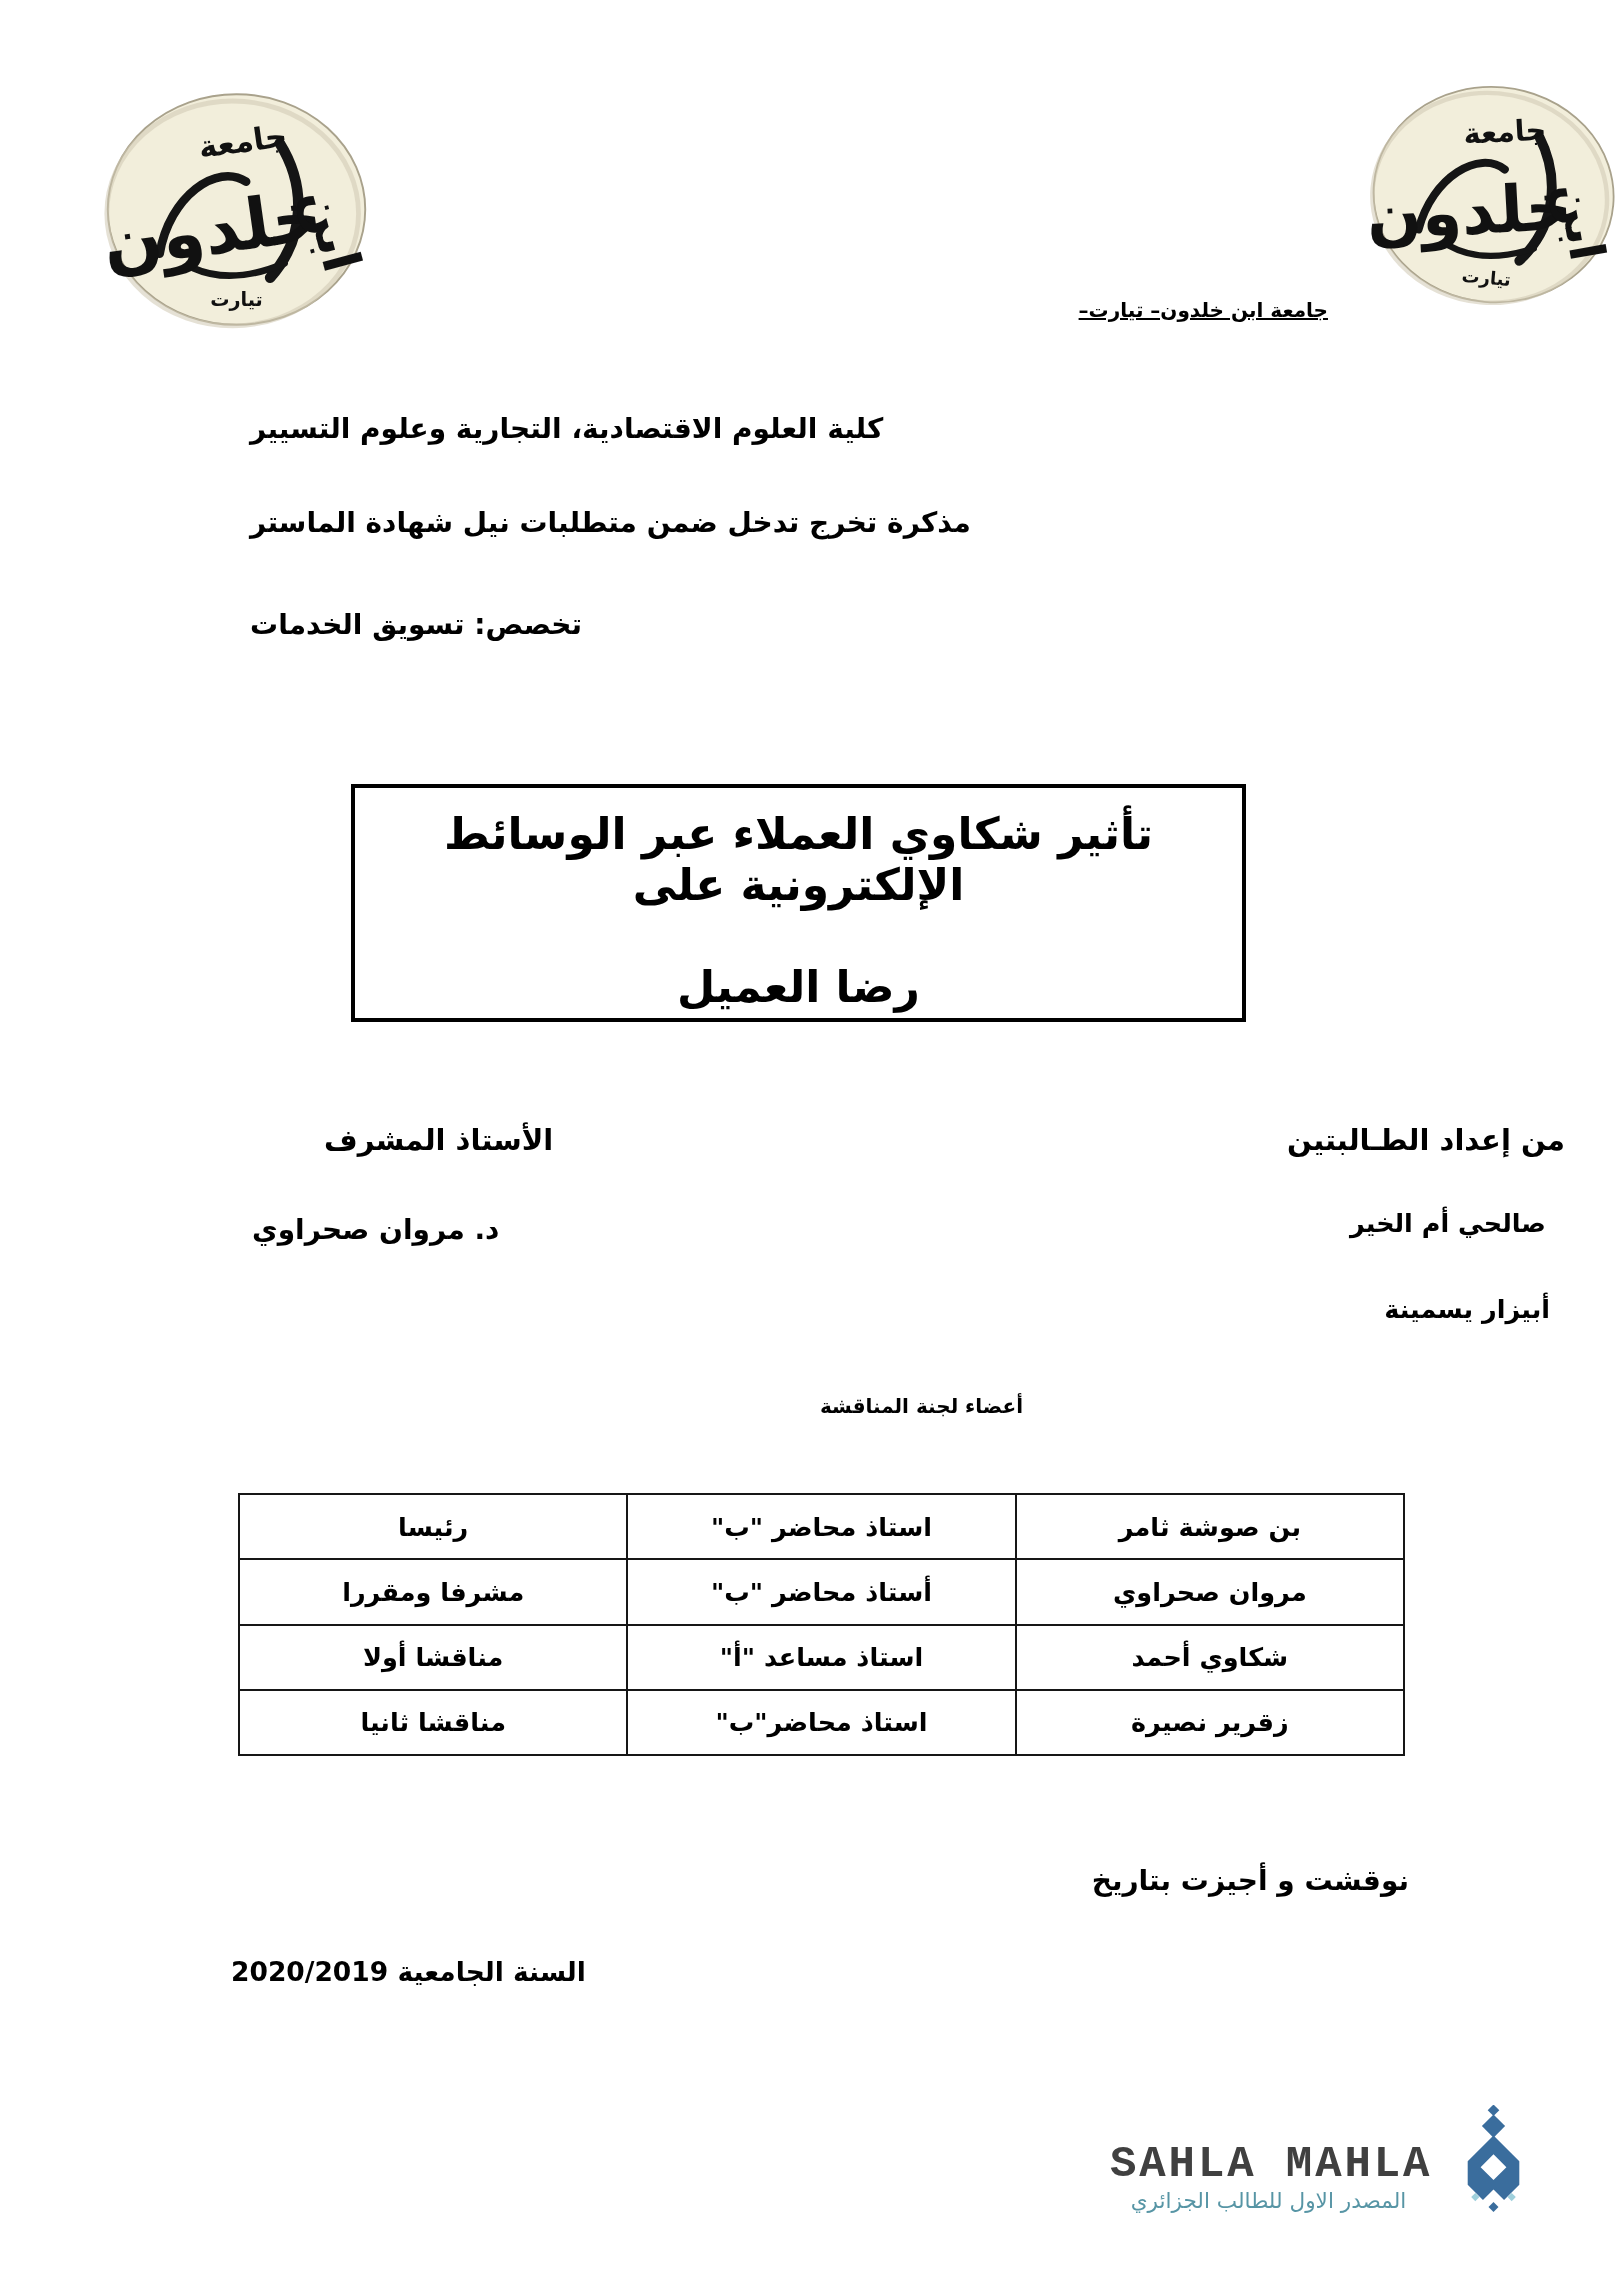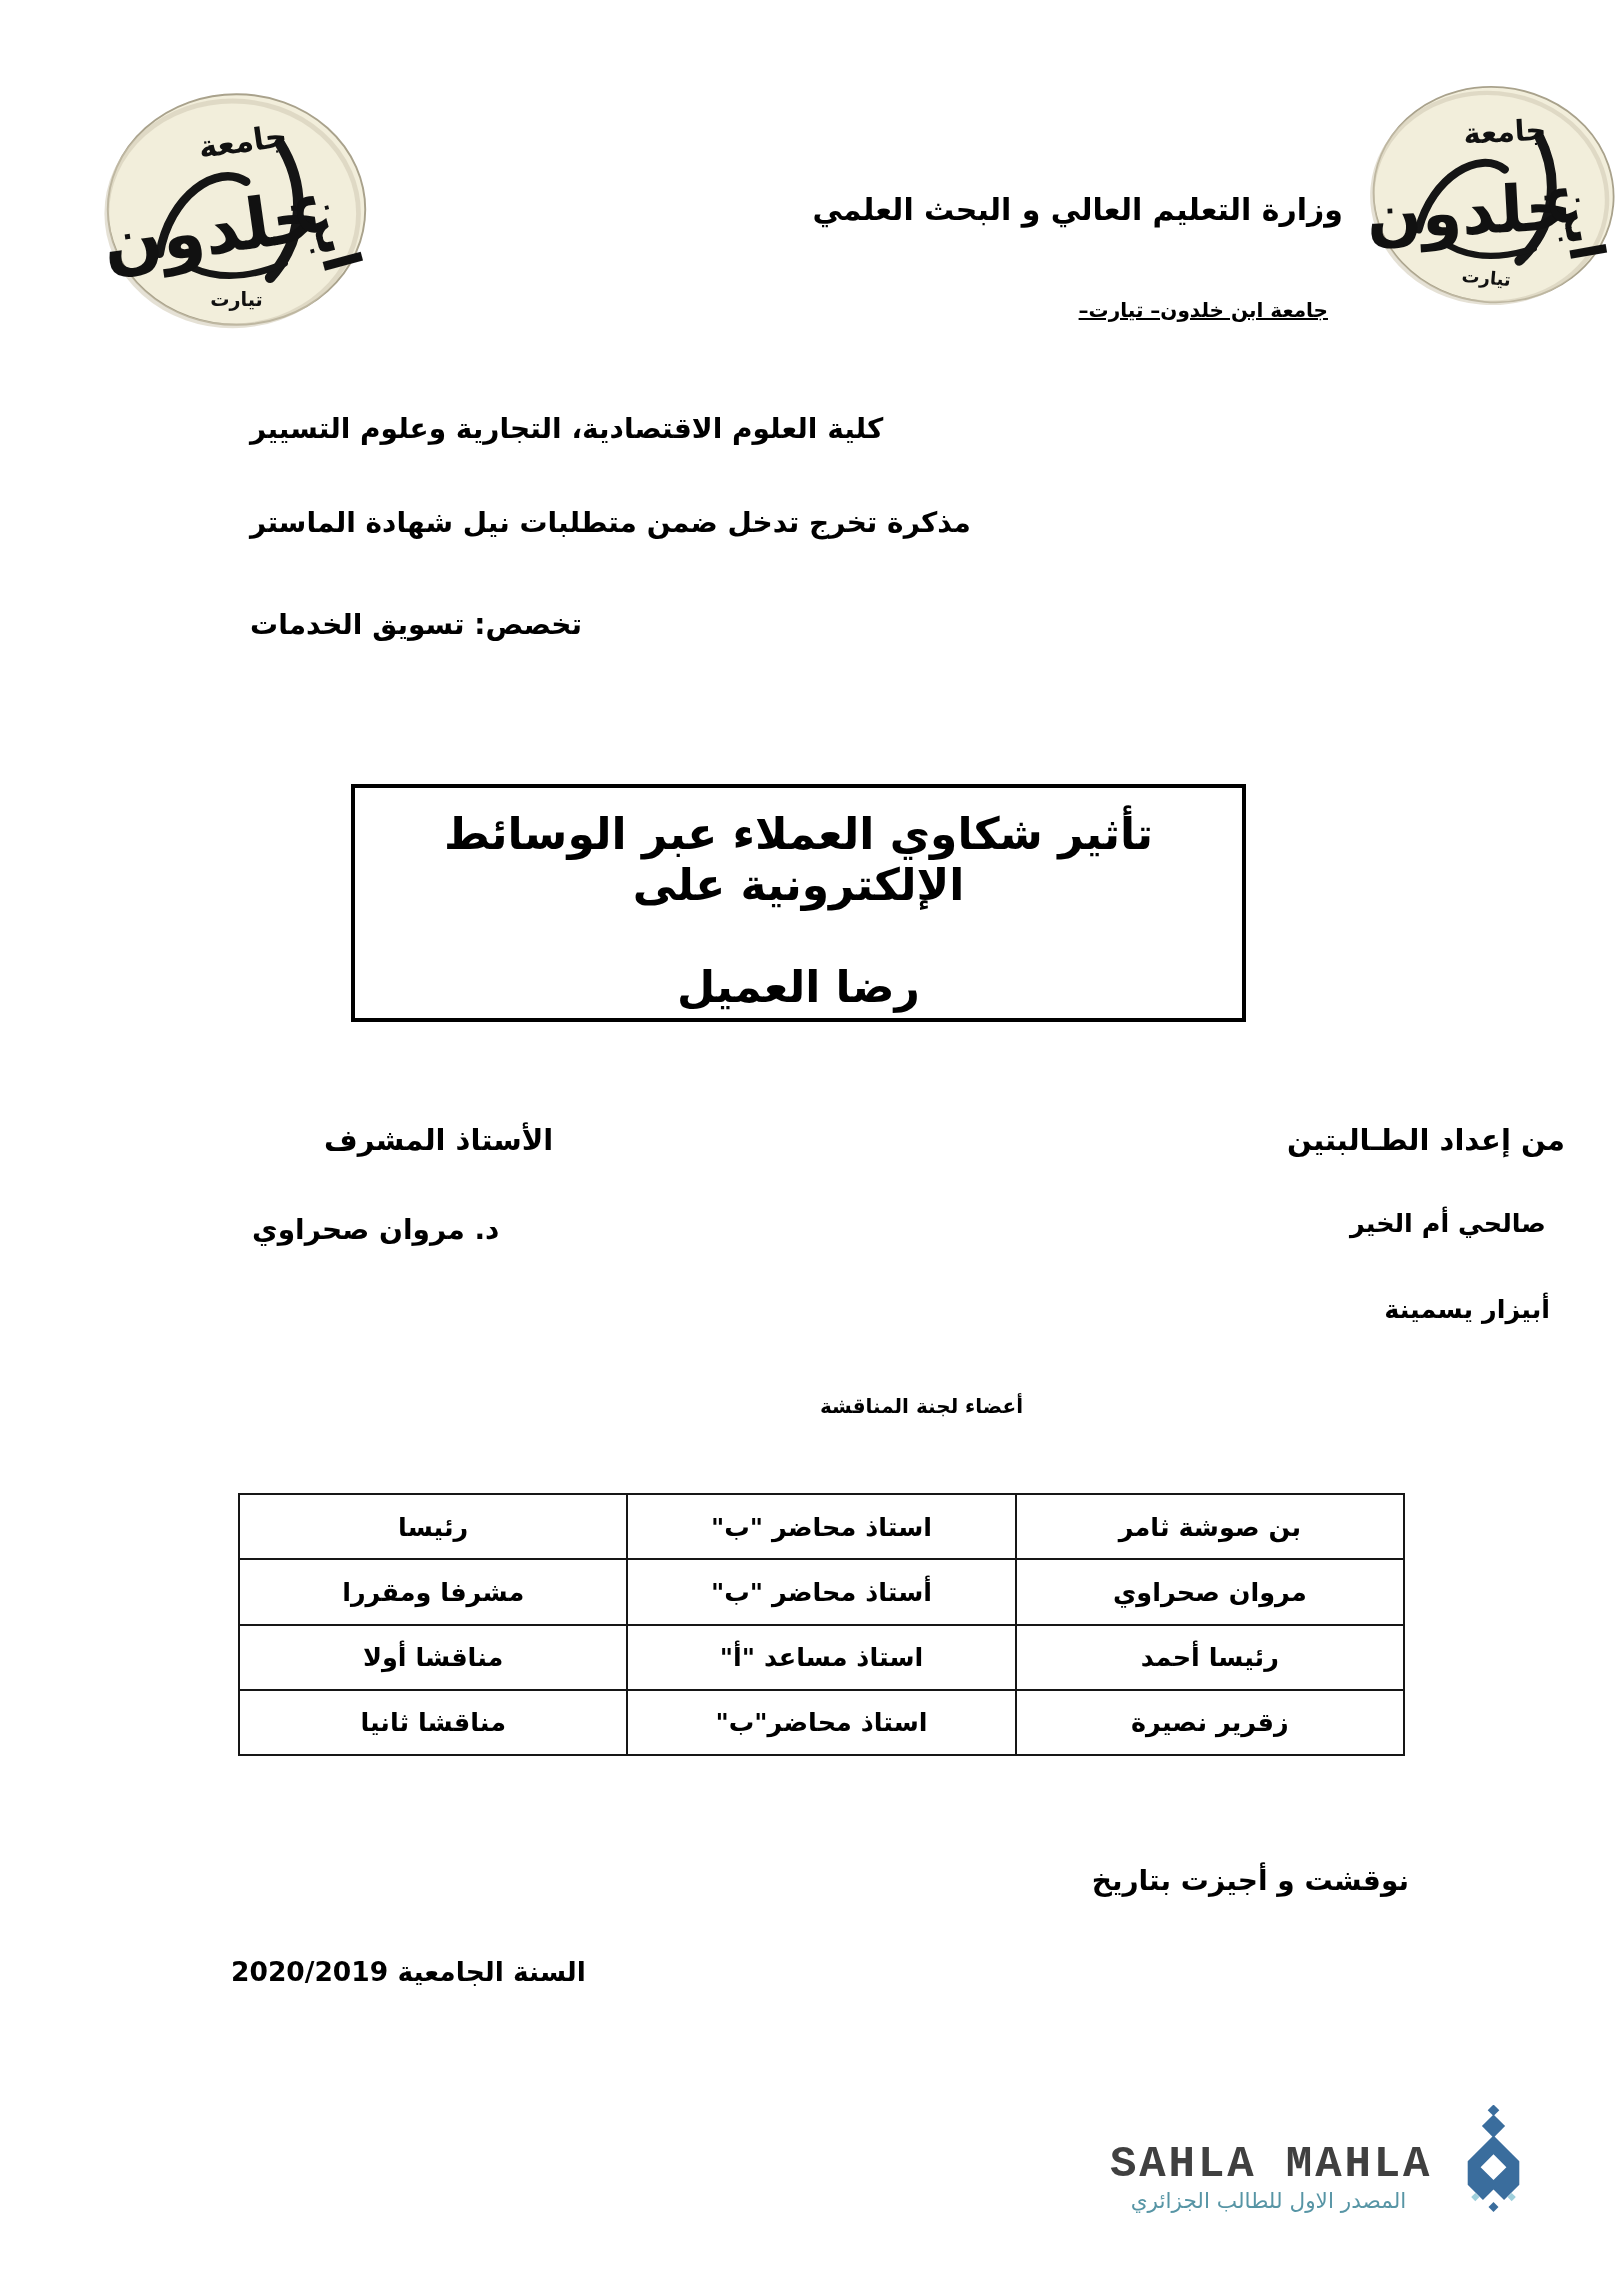--- a/index.html
+++ b/index.html
@@ -60,21 +60,20 @@
       <path d="M60 170 C70 110 120 75 150 95" fill="none" stroke="#151515" stroke-width="9" stroke-linecap="round"></path>
       <path d="M185 55 C210 95 215 150 175 195" fill="none" stroke="#151515" stroke-width="11" stroke-linecap="round"></path>
       <path d="M95 185 q40 18 95 -5" fill="none" stroke="#151515" stroke-width="7" stroke-linecap="round"></path>
       <text x="148" y="64" font-size="32" font-weight="bold" text-anchor="middle" fill="#111" transform="rotate(-8 148 64)" font-family="DejaVu Sans, sans-serif">جامعة</text>
       <text x="118" y="170" font-size="72" font-weight="bold" text-anchor="middle" fill="#111" transform="rotate(-8 118 170)" font-family="DejaVu Sans, sans-serif">خلدون</text>
       <text x="222" y="150" font-size="54" font-weight="bold" text-anchor="middle" fill="#111" transform="rotate(75 222 150)" font-family="DejaVu Sans, sans-serif">ابن</text>
       <text x="140" y="224" font-size="20" font-weight="bold" text-anchor="middle" fill="#111" font-family="DejaVu Sans, sans-serif">تيارت</text>
     </svg>
   </div>
 
-  <div class="abs ar" style="top:192px;right:278px;font-size:30px;">وزارة التعليم العالي و البحث العلمي</div>
   <div class="abs ar" style="top:298px;right:293px;font-size:20px;text-decoration:underline;">جامعة ابن خلدون– تيارت–</div>
 
   <div class="abs ar" style="top:412px;left:250px;font-size:28px;">كلية العلوم الاقتصادية، التجارية وعلوم التسيير</div>
   <div class="abs ar" style="top:506px;left:250px;font-size:28px;">مذكرة تخرج تدخل ضمن متطلبات نيل شهادة الماستر</div>
   <div class="abs ar" style="top:608px;left:250px;font-size:28px;">تخصص: تسويق الخدمات</div>
 
   <div class="title-box">
     <div class="title-line1 ar">تأثير شكاوي العملاء عبر الوسائط الإلكترونية على</div>
     <div class="title-line2 ar">رضا العميل</div>
   </div>
@@ -94,21 +93,21 @@
         <td>بن صوشة ثامر</td>
         <td>استاذ محاضر "ب"</td>
         <td>رئيسا</td>
       </tr>
       <tr>
         <td>مروان صحراوي</td>
         <td>أستاذ محاضر "ب"</td>
         <td>مشرفا ومقررا</td>
       </tr>
       <tr>
-        <td>رئيسا أحمد</td>
+        <td>شكاوي أحمد</td>
         <td>استاذ مساعد "أ"</td>
         <td>مناقشا أولا</td>
       </tr>
       <tr>
         <td>زقرير نصيرة</td>
         <td>استاذ محاضر"ب"</td>
         <td>مناقشا ثانيا</td>
       </tr>
     </tbody>
   </table>

